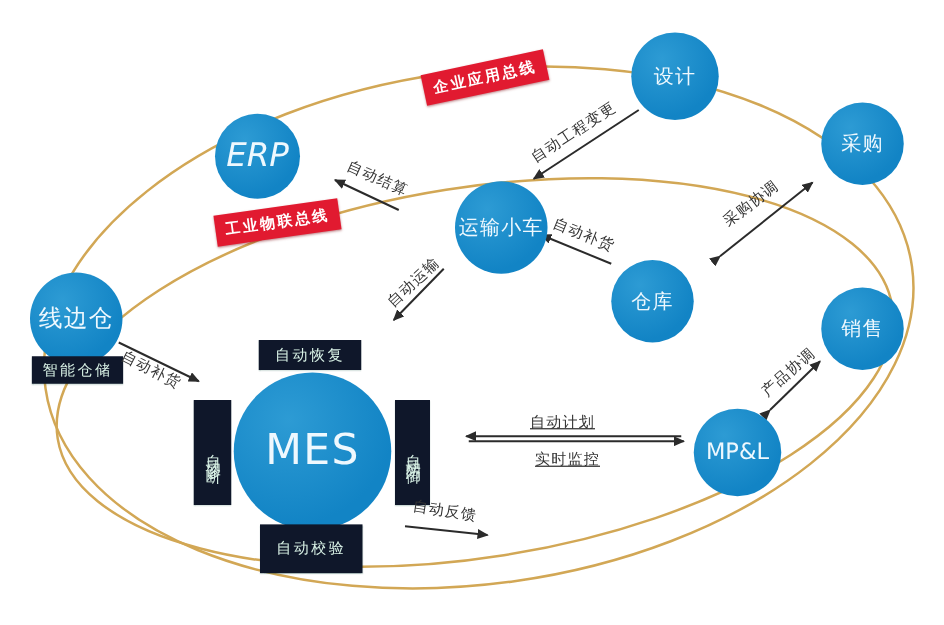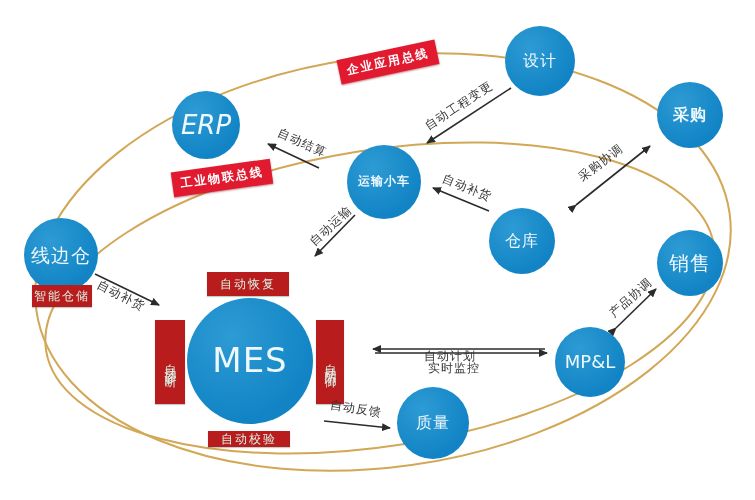--- a/index.html
+++ b/index.html
@@ -13,21 +13,21 @@
     background:radial-gradient(circle at 35% 30%, #2d9bd4, #1284c5 70%);
     color:#eef8fe;display:flex;align-items:center;justify-content:center;
     text-align:center;line-height:1.1;letter-spacing:1px;
   }
   .bus{
     position:absolute;background:#e11a30;color:#ffffff;font-weight:bold;
     font-size:12px;padding:4px 8px;white-space:nowrap;letter-spacing:2px;
     box-shadow:0 1px 2px rgba(120,0,10,.45);
   }
   .cap{
-    position:absolute;background:#b91c1c;color:#d9f2e6;font-size:12px;
+    position:absolute;background:#0f172a;color:#d9f2e6;font-size:12px;
     display:flex;align-items:center;justify-content:center;white-space:nowrap;
     letter-spacing:2px;box-shadow:0 1px 1px rgba(0,70,55,.25);
   }
   .cap.vert{writing-mode:vertical-rl;letter-spacing:4px;}
   .flow{
     position:absolute;color:#333333;font-size:12px;white-space:nowrap;
     letter-spacing:1px;
   }
   .center{transform:translate(-50%,-50%);}
 </style>
@@ -54,43 +54,42 @@
       <line x1="355" y1="215" x2="315" y2="256" marker-end="url(#ah)"></line>
       <line x1="95" y1="274" x2="159" y2="305" marker-end="url(#ah)"></line>
       <line x1="616" y1="328" x2="656" y2="289" marker-start="url(#ah)" marker-end="url(#ah)"></line>
       <line x1="545" y1="349" x2="373" y2="349" marker-end="url(#ah)"></line>
       <line x1="375" y1="353" x2="547" y2="353" marker-end="url(#ah)"></line>
       <line x1="324" y1="421" x2="390" y2="428" marker-end="url(#ah)"></line>
     </g>
   </svg>
 
   <div class="node" style="left:505px;top:26px;width:70px;height:70px;font-size:16px;">设计</div>
-  <div class="node" style="left:657px;top:82px;width:66px;height:66px;font-size:16px;font-weight:bold;">采购</div>
+  <div class="node" style="left:657px;top:82px;width:66px;height:66px;font-size:16px;">采购</div>
   <div class="node" style="left:172px;top:91px;width:68px;height:68px;font-size:26px;letter-spacing:0;font-style:italic;">ERP</div>
-  <div class="node" style="left:347px;top:145px;width:74px;height:74px;font-size:12px;font-weight:bold;">运输小车</div>
+  <div class="node" style="left:364px;top:145px;width:74px;height:74px;font-size:16px;">运输小车</div>
   <div class="node" style="left:489px;top:208px;width:66px;height:66px;font-size:16px;">仓库</div>
-  <div class="node" style="left:657px;top:230px;width:66px;height:66px;font-size:20px;">销售</div>
+  <div class="node" style="left:657px;top:230px;width:66px;height:66px;font-size:16px;">销售</div>
   <div class="node" style="left:24px;top:218px;width:74px;height:74px;font-size:19px;">线边仓</div>
   <div class="node" style="left:187px;top:298px;width:126px;height:126px;font-size:34px;letter-spacing:1px;">MES</div>
   <div class="node" style="left:555px;top:327px;width:70px;height:70px;font-size:18px;letter-spacing:0;">MP&amp;L</div>
-  <div class="node" style="left:397px;top:387px;width:72px;height:72px;font-size:16px;">质量</div>
 
   <div class="bus center" style="left:388px;top:62px;transform:translate(-50%,-50%) rotate(-12deg);">企业应用总线</div>
   <div class="bus center" style="left:222px;top:178px;transform:translate(-50%,-50%) rotate(-8deg);">工业物联总线</div>
 
-  <div class="cap center" style="left:62px;top:296px;width:60px;height:22px;">智能仓储</div>
+  <div class="cap center" style="left:62px;top:296px;width:73px;height:22px;">智能仓储</div>
   <div class="cap center" style="left:248px;top:284px;width:82px;height:24px;">自动恢复</div>
   <div class="cap vert center" style="left:170px;top:362px;width:30px;height:84px;">自动诊断</div>
   <div class="cap vert center" style="left:330px;top:362px;width:28px;height:84px;">自动防御</div>
-  <div class="cap center" style="left:249px;top:439px;width:82px;height:16px;">自动校验</div>
+  <div class="cap center" style="left:249px;top:439px;width:82px;height:39px;">自动校验</div>
 
   <div class="flow center" style="left:459px;top:106px;transform:translate(-50%,-50%) rotate(-33deg);">自动工程变更</div>
   <div class="flow center" style="left:302px;top:143px;transform:translate(-50%,-50%) rotate(24deg);">自动结算</div>
   <div class="flow center" style="left:467px;top:188px;transform:translate(-50%,-50%) rotate(22deg);">自动补货</div>
   <div class="flow center" style="left:601px;top:163px;transform:translate(-50%,-50%) rotate(-37deg);">采购协调</div>
   <div class="flow center" style="left:331px;top:226px;transform:translate(-50%,-50%) rotate(-43deg);">自动运输</div>
   <div class="flow center" style="left:121px;top:296px;transform:translate(-50%,-50%) rotate(27deg);">自动补货</div>
   <div class="flow center" style="left:631px;top:298px;transform:translate(-50%,-50%) rotate(-41deg);">产品协调</div>
-  <div class="flow center" style="left:450px;top:356px;">自动计划</div>
-  <div class="flow center" style="left:454px;top:368px;">实时监控</div>
+  <div class="flow center" style="left:450px;top:338px;text-decoration:underline;">自动计划</div>
+  <div class="flow center" style="left:454px;top:368px;text-decoration:underline;">实时监控</div>
   <div class="flow center" style="left:356px;top:409px;transform:translate(-50%,-50%) rotate(9deg);">自动反馈</div>
 
 </div>
 
 </body></html>

